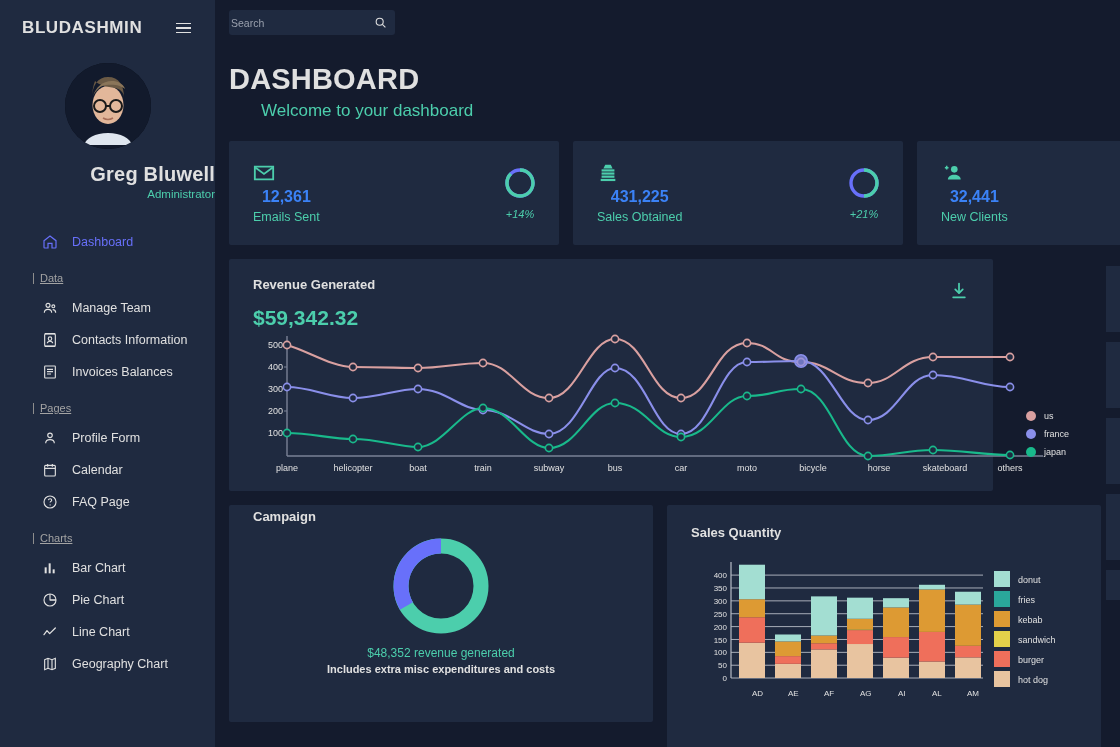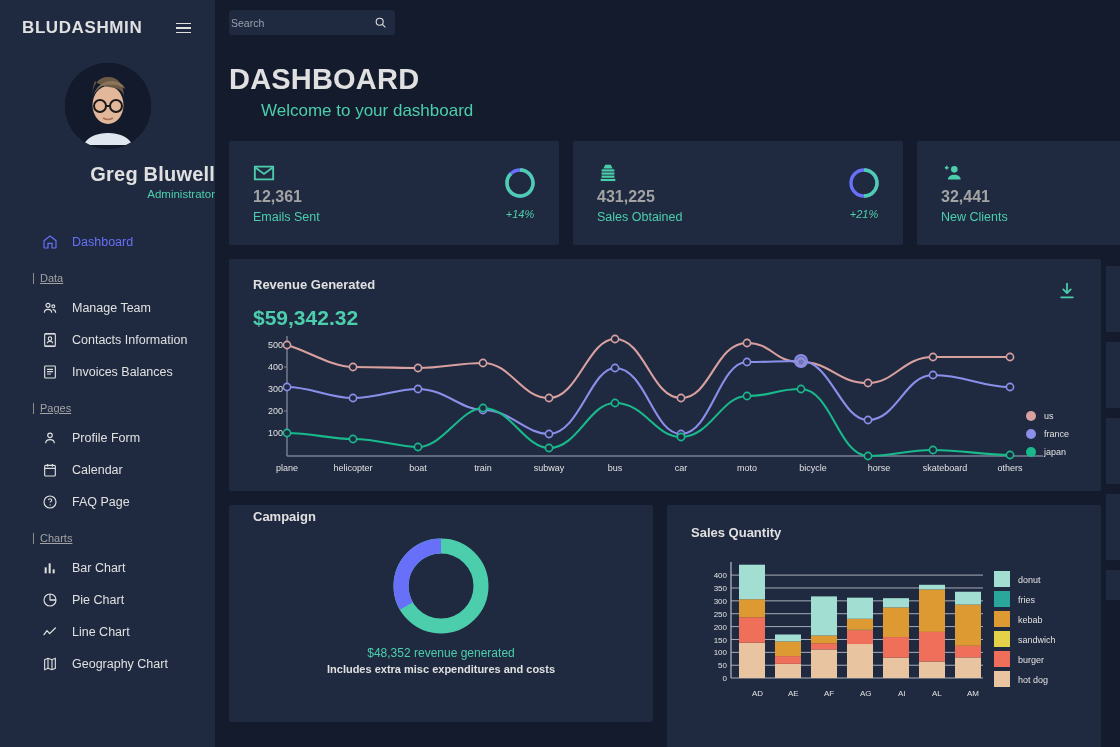--- a/index.html
+++ b/index.html
@@ -95,27 +95,27 @@
   .card { background: #1f2a40; border-radius: 2px; }
 
   
   .stat {
     height: 104px; width: 330px; min-width: 330px;
     display: flex; align-items: center; justify-content: space-between;
     padding: 0 22px 0 24px;
   }
   .stat-left .st-ic { color: #4cceac; display: block; margin-bottom: 4px; }
   .stat-left .st-ic svg { display:block; width:22px; height:22px; }
-  .stat-val { color: #a3a3a3; font-size: 16px; font-weight: bold; }
+  .stat-val { color: #3b82f6; font-size: 16px; font-weight: bold; text-align: center; }
   .stat-lbl { color: #4cceac; font-size: 12.5px; margin-top: 4px; }
   .stat-right { display: flex; flex-direction: column; align-items: center; gap: 8px; }
   .stat-pct { color: #4cceac; font-size: 11px; font-style: italic; }
 
   
-  .rev-card { width: 872px; height: 232px; padding: 18px 20px 6px 24px; }
+  .rev-card { width: 764px; height: 232px; padding: 18px 20px 6px 24px; }
   .rev-head { display: flex; align-items: flex-start; justify-content: space-between; }
   .rev-t1 { color: #e0e0e0; font-size: 13px; font-weight: bold; }
   .rev-t2 { color: #4cceac; font-size: 21px; font-weight: bold; margin-top: 14px; }
   .dl-btn { cursor: pointer; padding: 4px; }
   .dl-btn svg { display:block; width:20px; height:20px; color:#4cceac; }
 
   
   .stub-col {
     position: absolute; right: 0; top: 266px;
     width: 14px;

